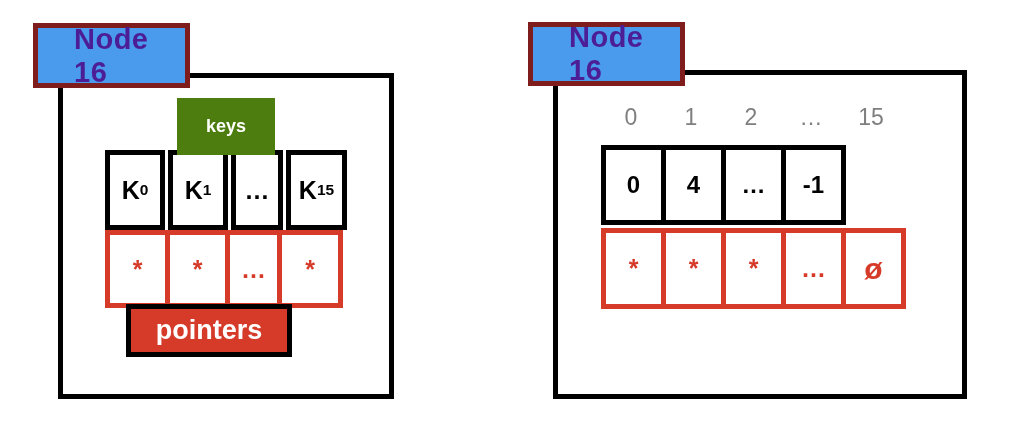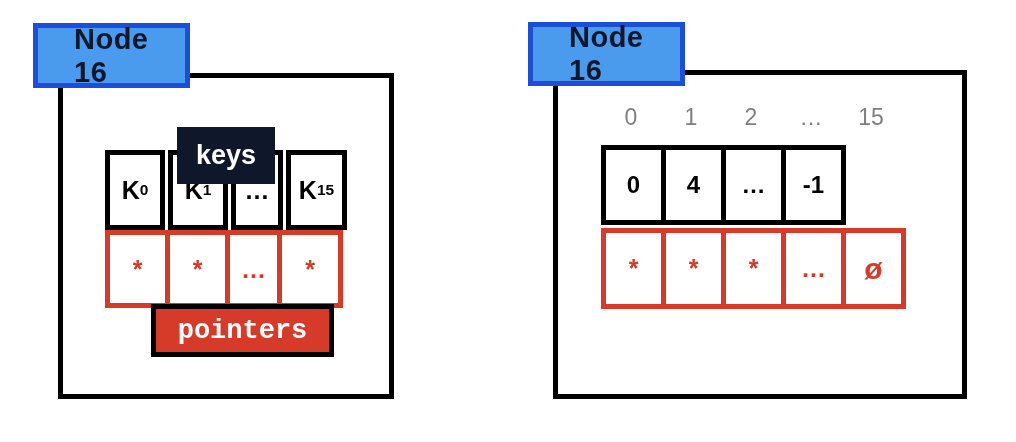--- a/index.html
+++ b/index.html
@@ -10,40 +10,40 @@
   }
   .stage { position:absolute; left:0; top:0; width:1016px; height:442px; }
 
   .outer-box {
     position:absolute; border:5px solid #000; background:#fff; z-index:0;
   }
   #left-outer  { left:58px;  top:73px; width:336px; height:326px; }
   #right-outer { left:553px; top:70px; width:414px; height:329px; }
 
   .node-tag {
-    position:absolute; background:var(--blue); border:5px solid #1d4ed8;
+    position:absolute; background:var(--blue); border:5px solid #7f1d1d;
     display:flex; align-items:center; justify-content:center;
-    font-weight:bold; font-size:29px; color:#0f172a; z-index:6;
+    font-weight:bold; font-size:29px; color:#4c1d95; z-index:6;
     letter-spacing:0.5px;
     padding-left:36px;
   }
   #left-tag  { left:33px;  top:23px; width:157px; height:65px; }
   #right-tag { left:528px; top:22px; width:157px; height:64px; }
 
   .band-label {
     position:absolute; display:flex; align-items:center; justify-content:center;
     font-weight:bold; color:#fff; z-index:5;
   }
   #keys-band {
     left:177px; top:98px; width:98px; height:57px;
-    background:#0f172a; font-size:27px;margin-top:29px;
+    background:#4d7c0f; font-size:18px;
   }
   #pointers-band {
-    left:151px; top:304px; width:183px; height:53px;
-    background:var(--red); border:5px solid #000; font-size:27px;font-family:Liberation Mono, monospace;
+    left:126px; top:304px; width:166px; height:53px;
+    background:var(--red); border:5px solid #000; font-size:27px;
   }
 
   .row { position:absolute; display:flex; z-index:2; }
   .cell {
     display:flex; align-items:center; justify-content:center;
     background:#fff; font-weight:bold; flex:none;
   }
   .key-row .cell { border:5px solid #000; color:#000; font-size:25px; }
   .ptr-row .cell { border:5px solid var(--red); color:var(--red); font-size:25px; }
   .fused-row .cell + .cell { margin-left:-5px; }

